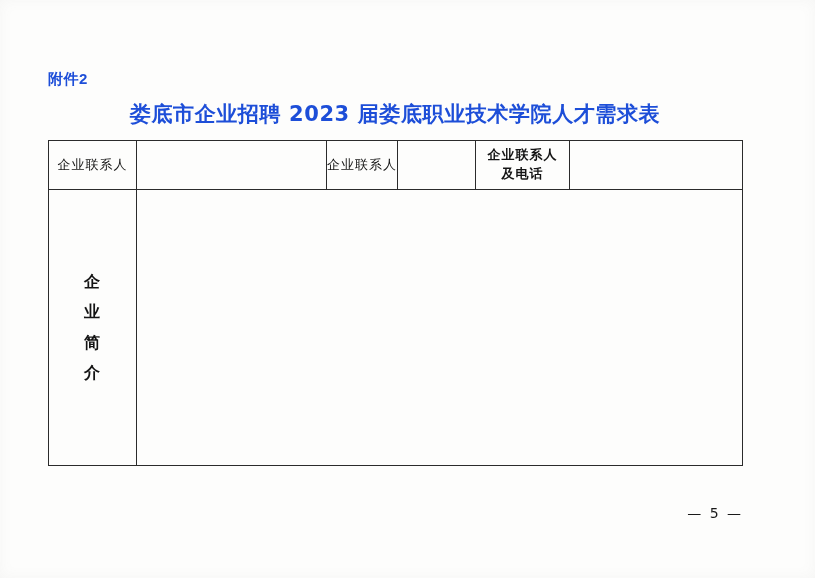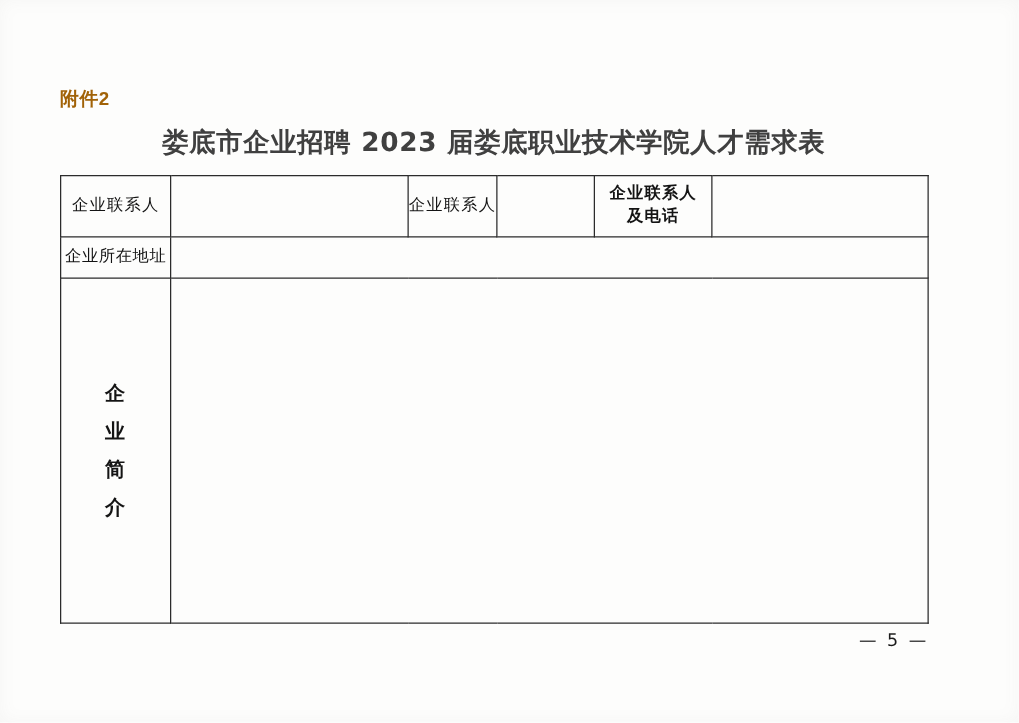--- a/index.html
+++ b/index.html
@@ -30,34 +30,34 @@
   }
 
   .attachment-label {
     position: absolute;
     left: 48px;
     top: 70px;
     font-family: "Liberation Sans", "DejaVu Sans", sans-serif;
     font-size: 15px;
     font-weight: 700;
     letter-spacing: 0.5px;
-    color: #a16207;
+    color: #1d4ed8;
   }
 
   .doc-title {
     position: absolute;
     left: 48px;
     top: 100px;
     width: 694px;
     text-align: center;
     font-family: "DejaVu Sans", "Liberation Sans", sans-serif;
     font-size: 21px;
     font-weight: 700;
     letter-spacing: 0.6px;
-    color: #404040;
+    color: #1d4ed8;
     white-space: nowrap;
   }
 
   table.form-table {
     position: absolute;
     left: 48px;
     top: 140px;
     width: 694px;
     border-collapse: collapse;
     table-layout: fixed;
@@ -137,24 +137,20 @@
         <td></td>
         <td class="cell-label">企业联系人</td>
         <td></td>
         <td class="cell-label">
           <span class="contact-two-line">企业联系人</span>
           <span class="contact-two-line">及电话</span>
         </td>
         <td></td>
       </tr>
 
-      <tr class="row-addr">
-        <td class="addr-label" colspan="1">企业所在地址</td>
-        <td colspan="5"></td>
-      </tr>
 
       <tr class="row-intro">
         <td class="intro-label">
           <span class="vchar">企</span>
           <span class="vchar">业</span>
           <span class="vchar">简</span>
           <span class="vchar">介</span>
         </td>
         <td colspan="5"></td>
       </tr>

